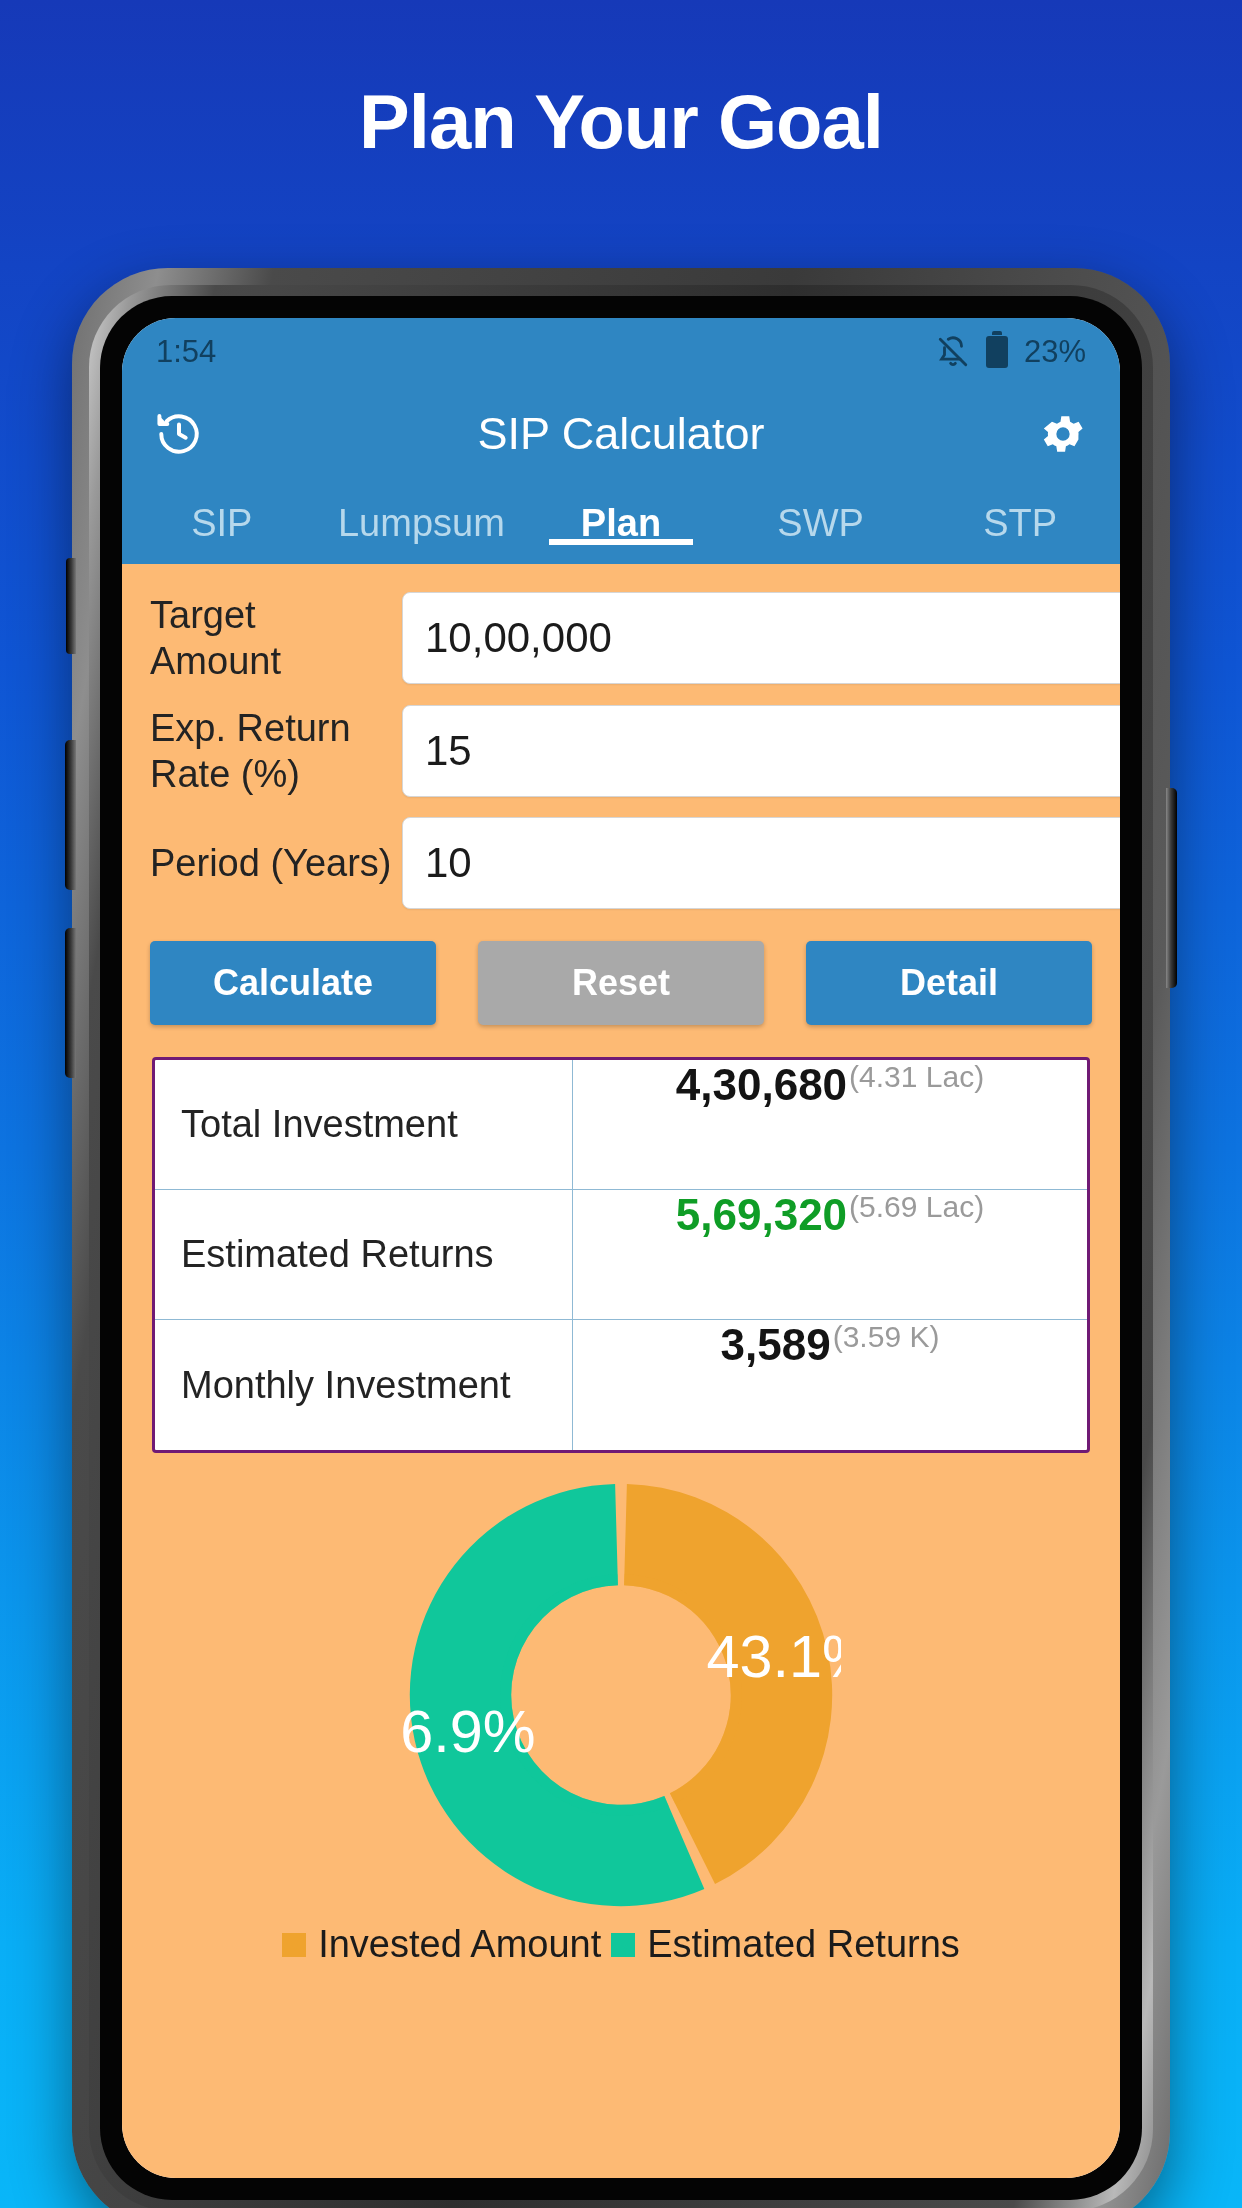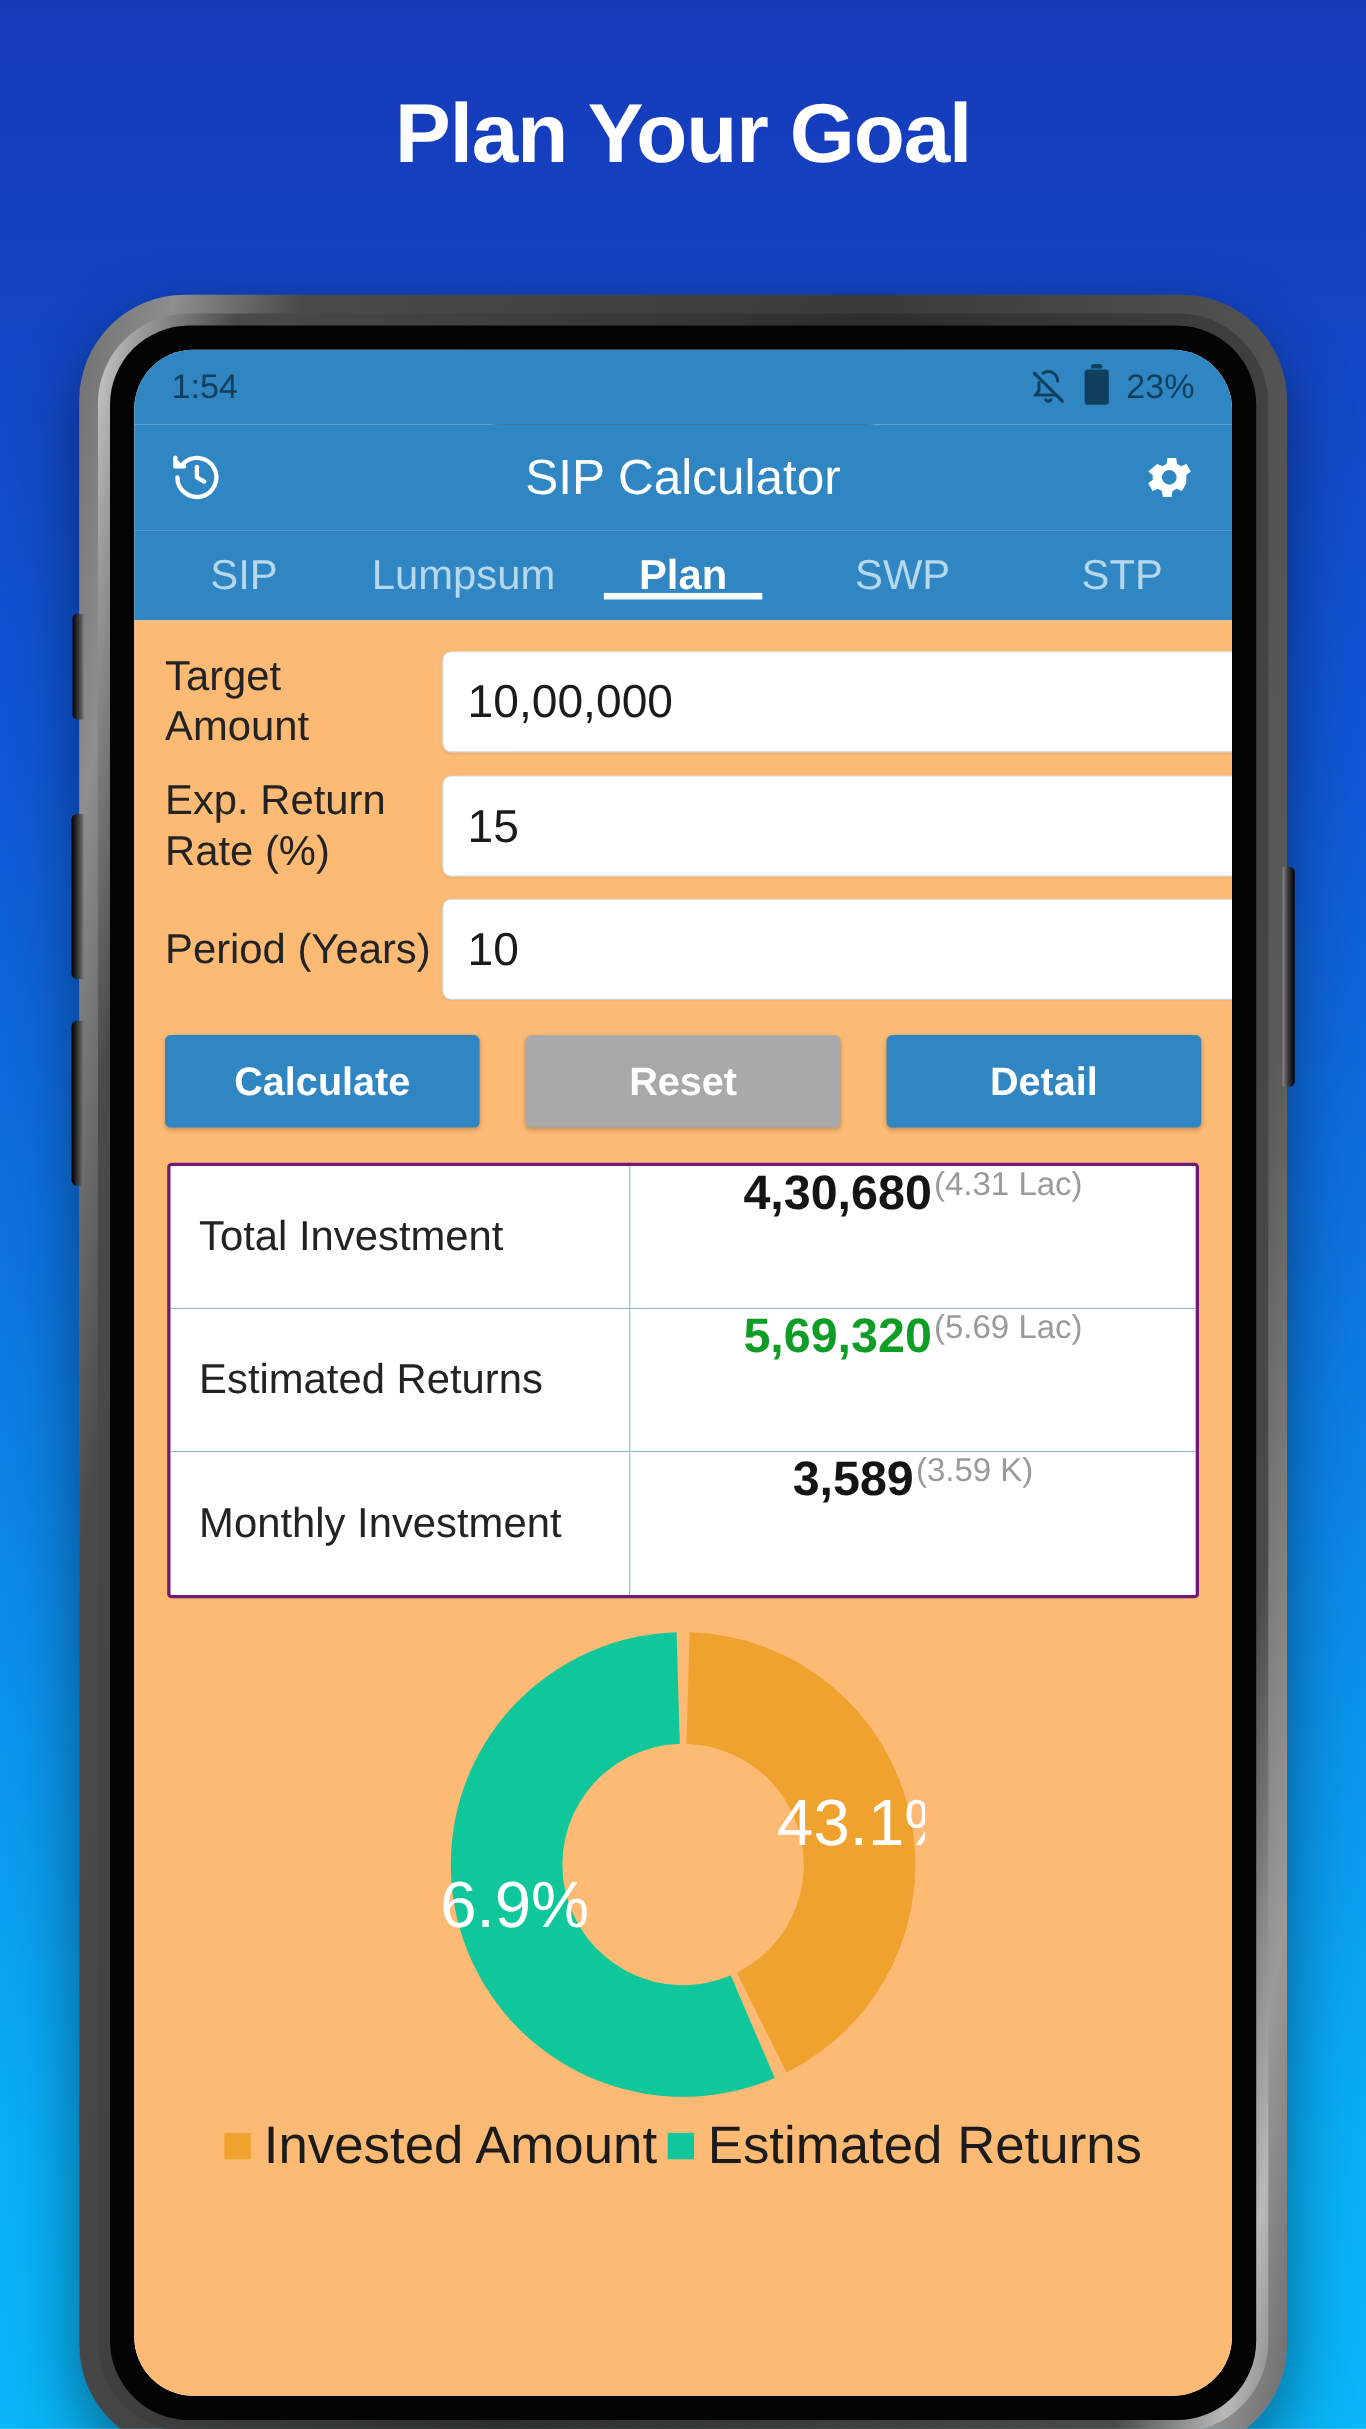--- a/index.html
+++ b/index.html
@@ -151,21 +151,21 @@
   }
   .chart-wrap svg{ display:block; }
   .slice-label{
     font-family:"Liberation Sans", sans-serif;
     font-size:27px; fill:#ffffff;
   }
 
   
   .legend{
     display:flex; align-items:center; justify-content:center; gap:10px;
-    margin-top:2px; font-size:48px; color:#1b1b1b;
+    margin-top:2px; font-size:38px; color:#1b1b1b;
   }
   .legend-item{ display:flex; align-items:center; gap:12px; }
   .swatch{ width:24px; height:24px; }
 </style>
 </head>
 <body>
 
 <div class="headline">Plan Your Goal</div>
 
 <div class="phone">

